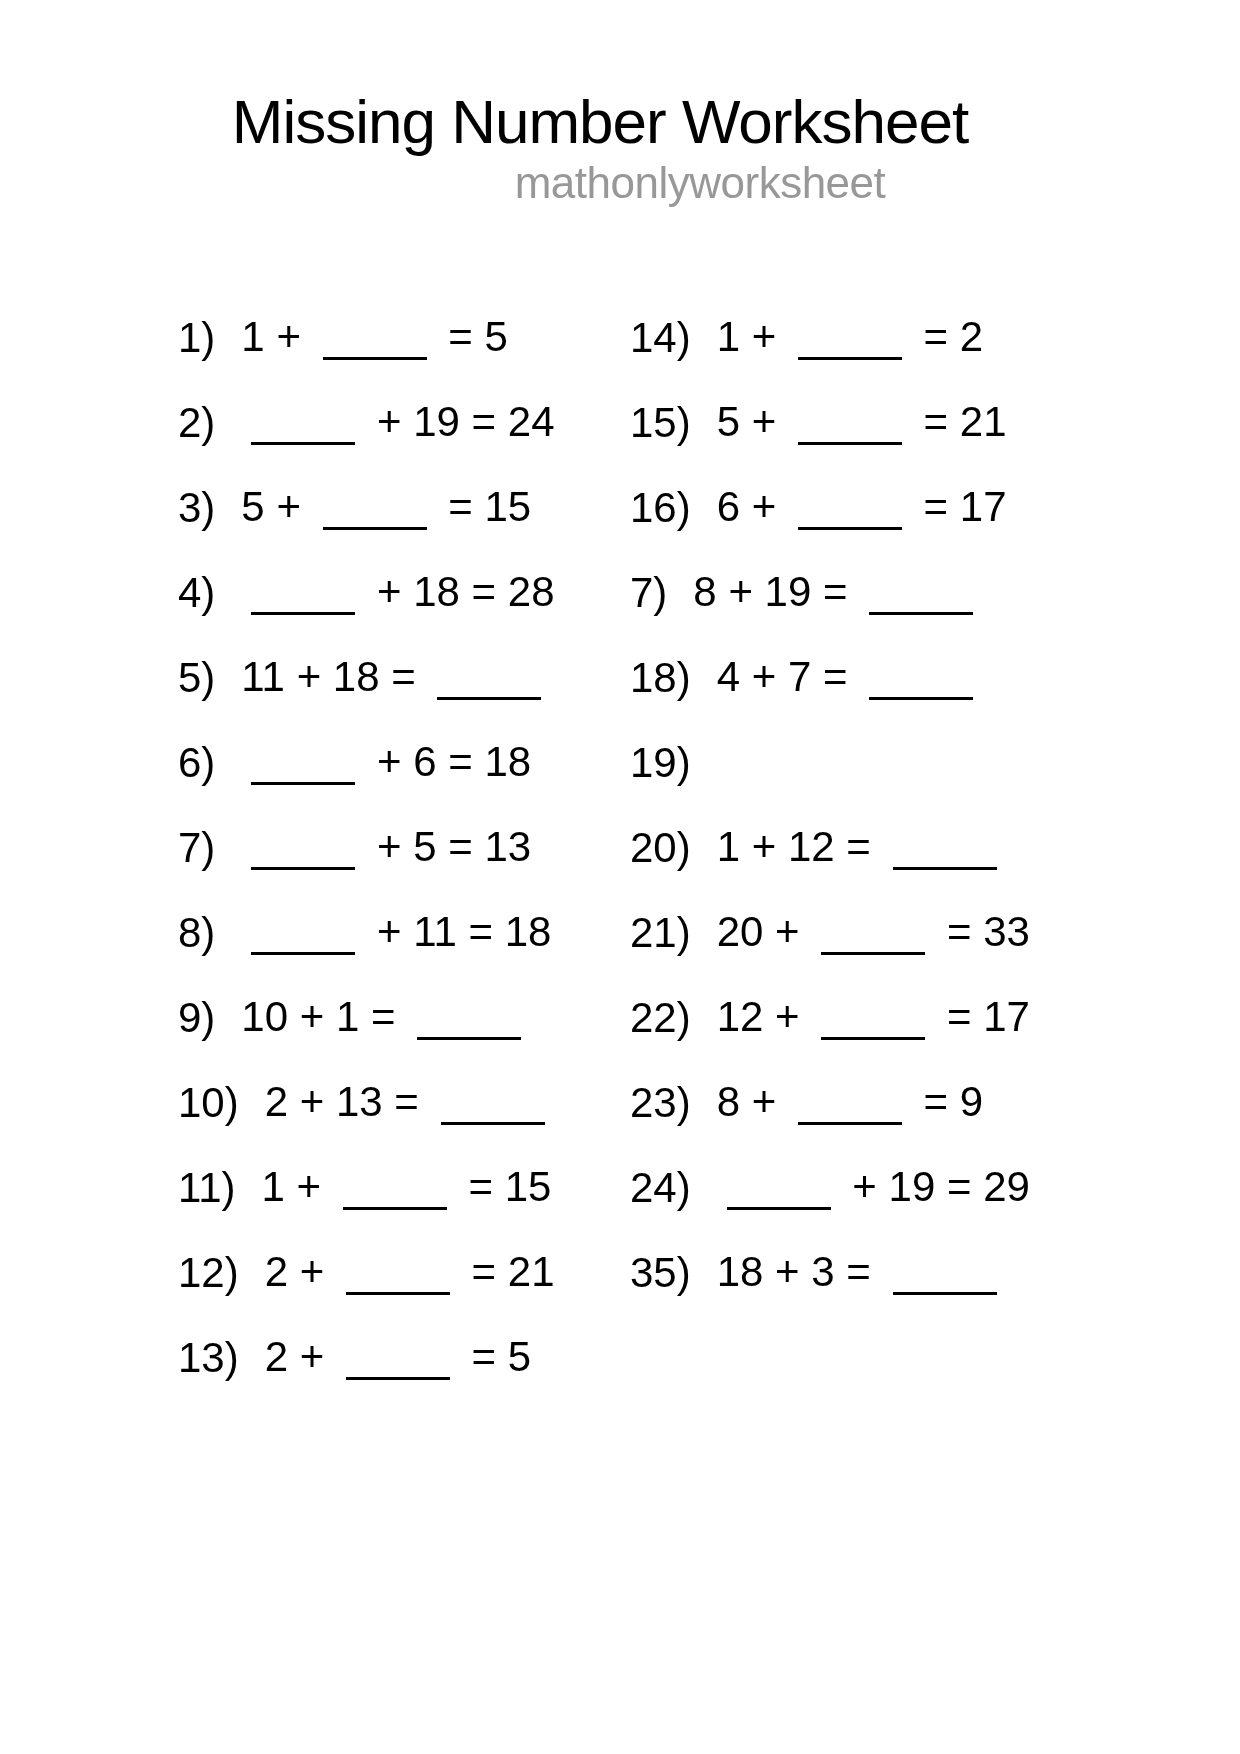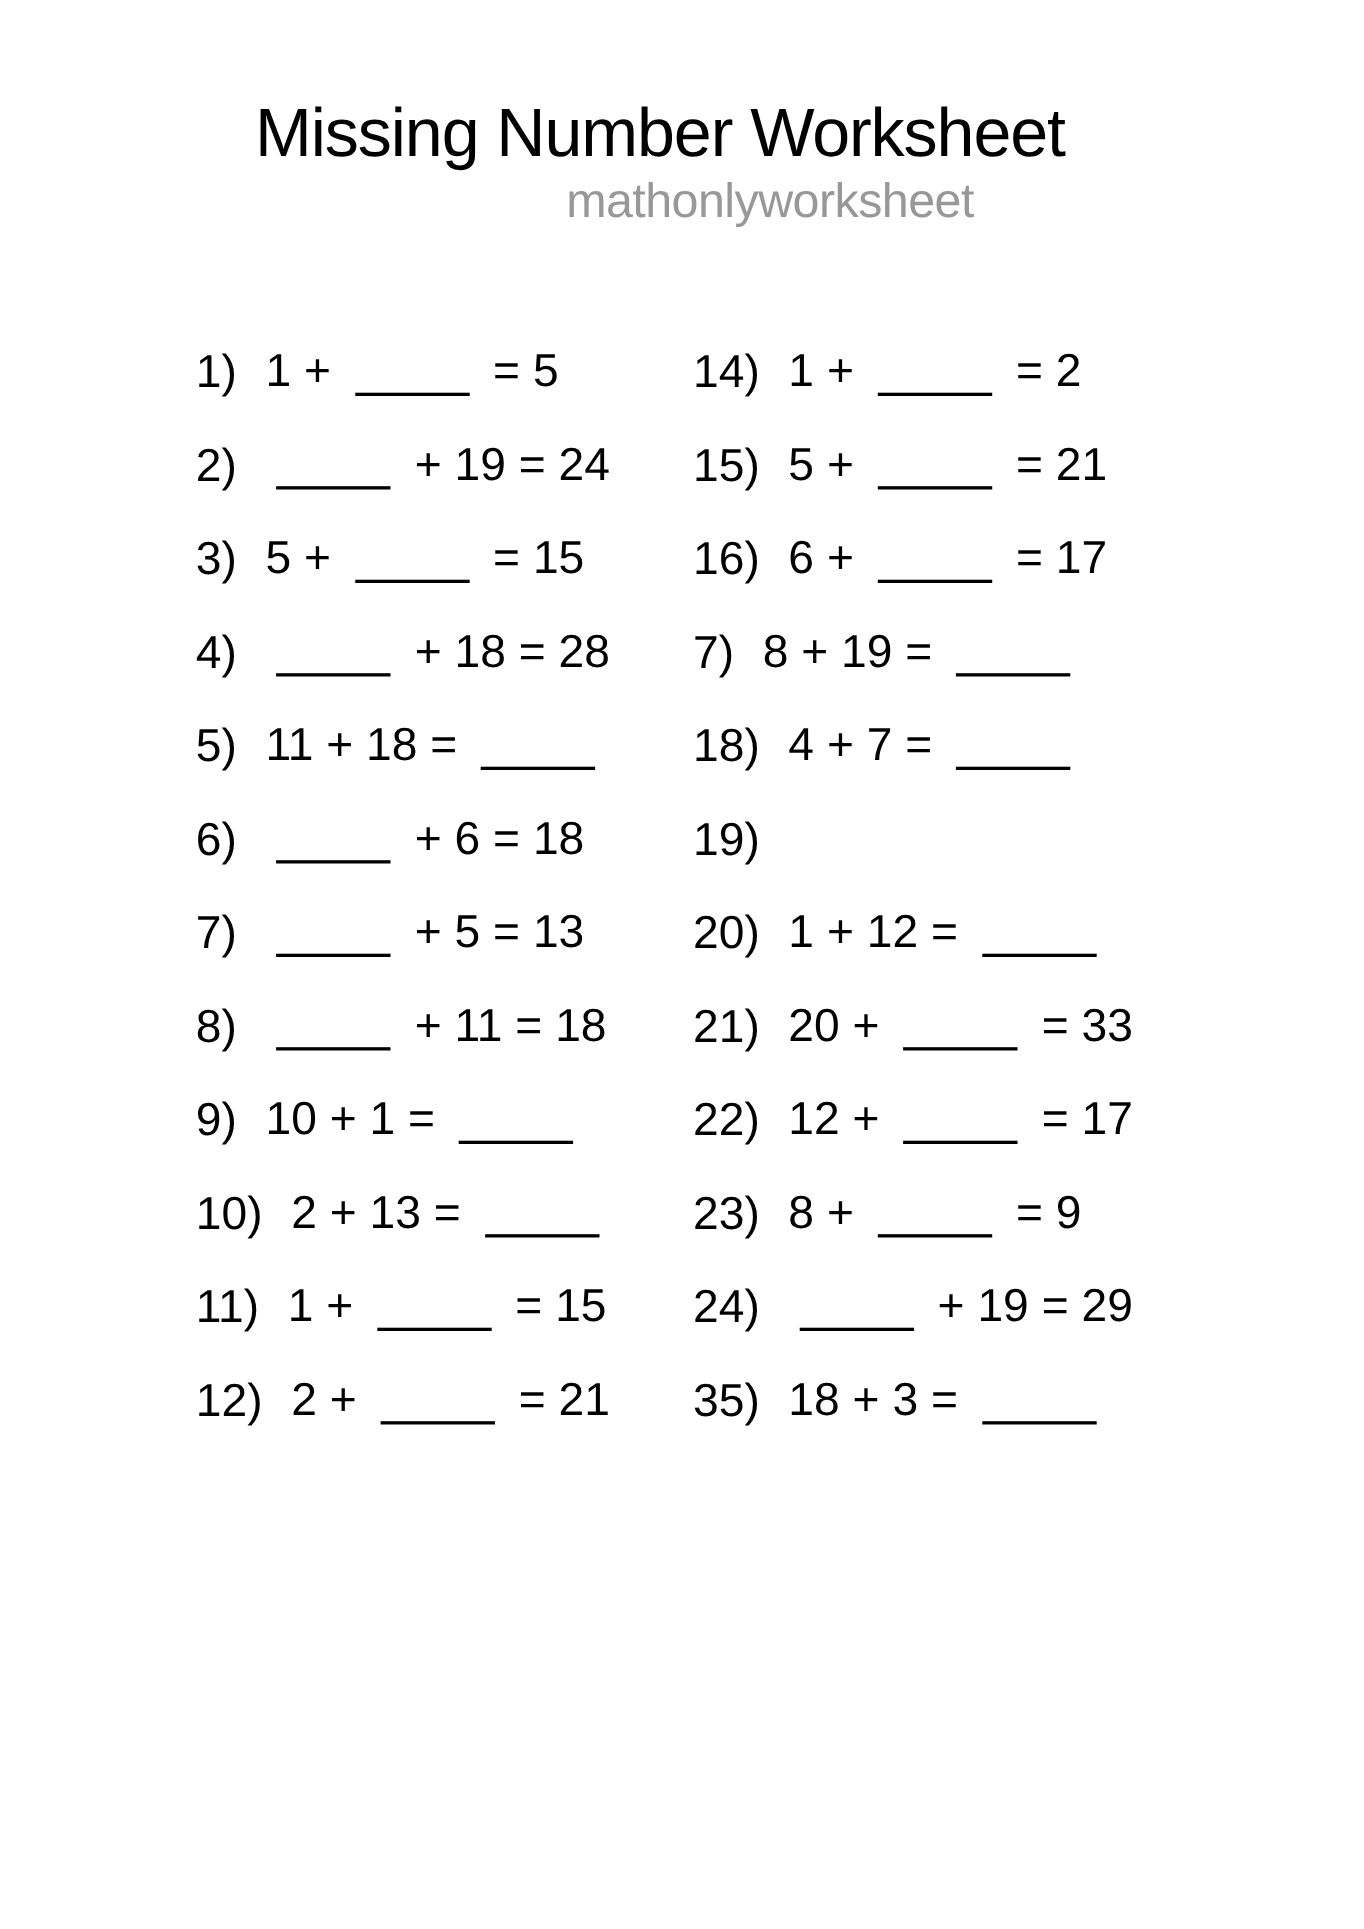--- a/index.html
+++ b/index.html
@@ -140,20 +140,24 @@
         <span class="expr">2 + 13 = <span class="blank"></span></span>
       </div>
       <div class="problem">
         <span class="num">11)</span>
         <span class="expr">1 + <span class="blank"></span> = 15</span>
       </div>
       <div class="problem">
         <span class="num">12)</span>
         <span class="expr">2 + <span class="blank"></span> = 21</span>
       </div>
+      <div class="problem">
+        <span class="num">13)</span>
+        <span class="expr">2 + <span class="blank"></span> = 5</span>
+      </div>
     </div>
   <div class="col col-right" id="col-right">
       <div class="problem">
         <span class="num">14)</span>
         <span class="expr">1 + <span class="blank"></span> = 2</span>
       </div>
       <div class="problem">
         <span class="num">15)</span>
         <span class="expr">5 + <span class="blank"></span> = 21</span>
       </div>

